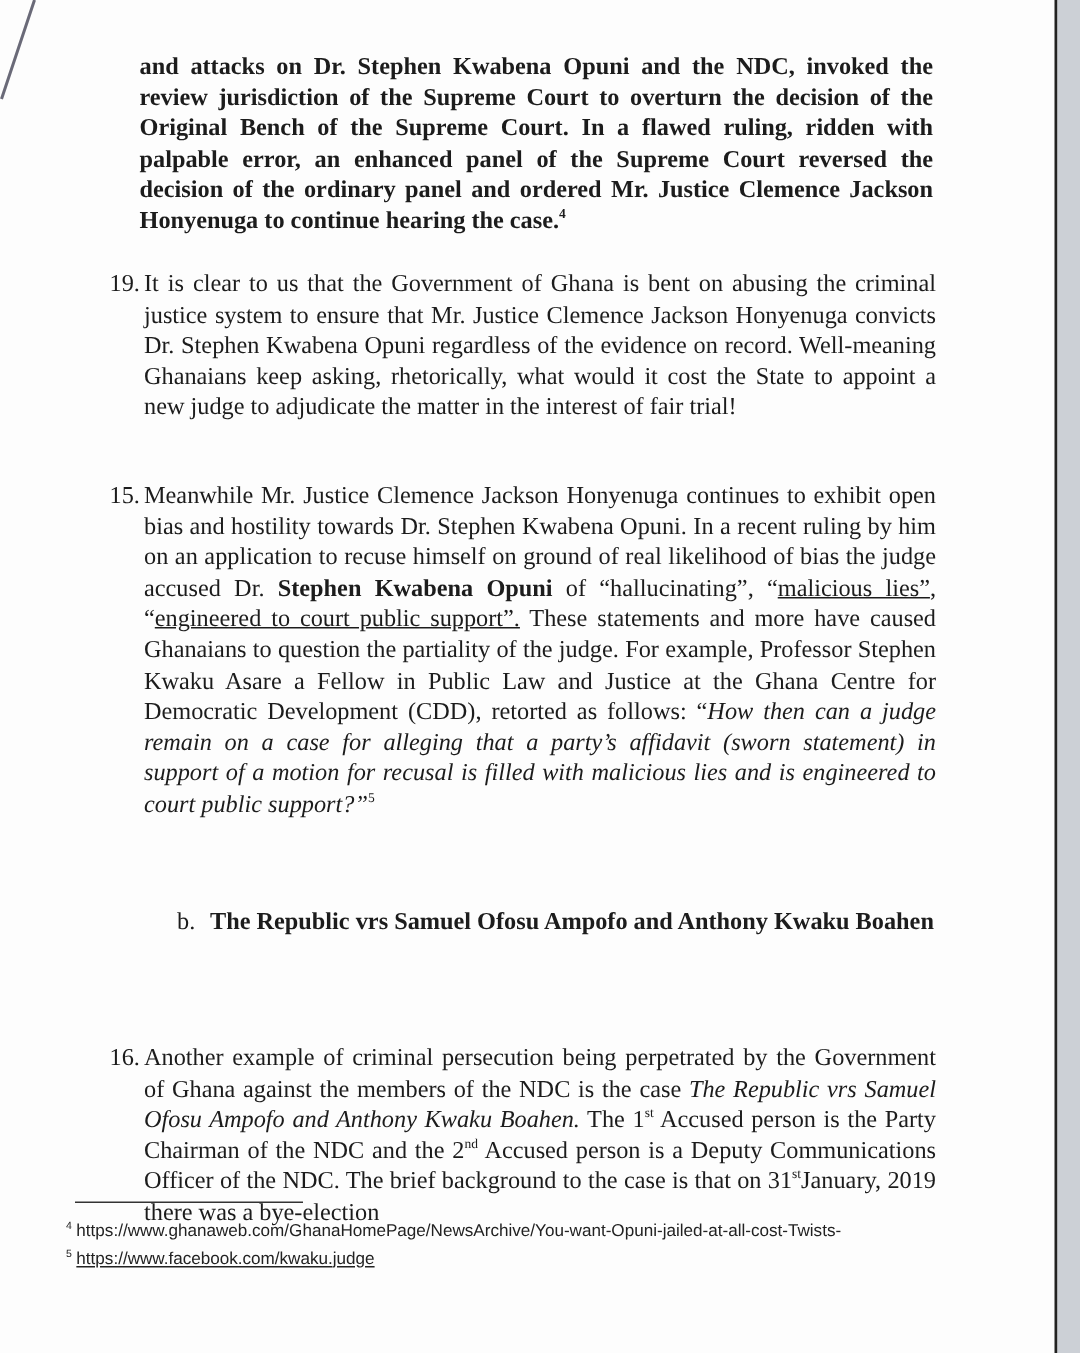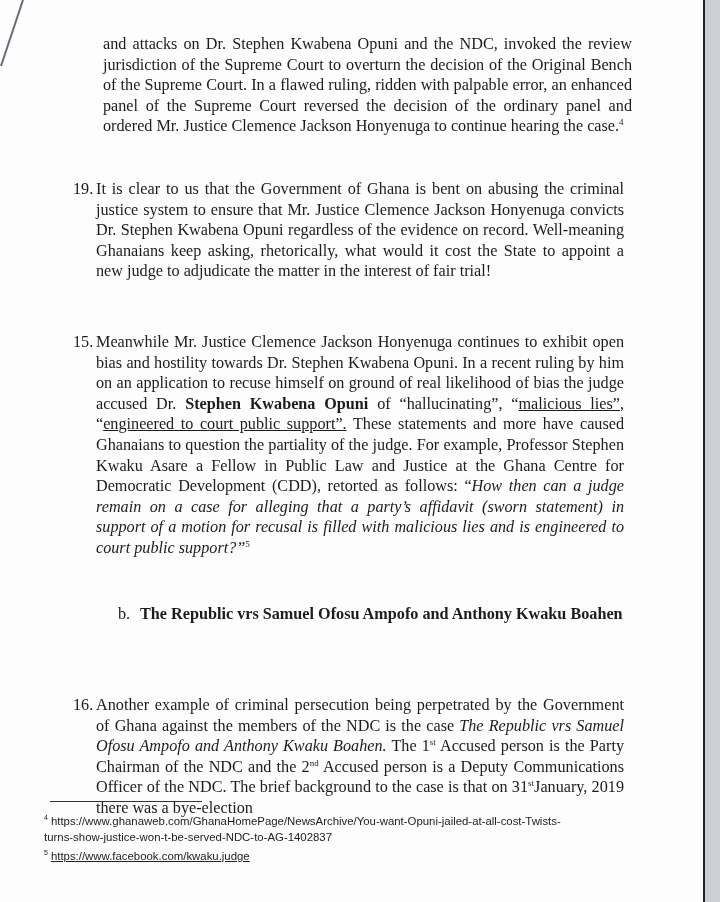--- a/index.html
+++ b/index.html
@@ -11,23 +11,23 @@
     }
     .page-edge { position: absolute; left: 703px; top: 0; width: 2px; height: 902px; background: #222; }
     .page-outside { position: absolute; left: 705px; top: 0; width: 15px; height: 902px; background: #ccd0d6; }
     .corner-line { position: absolute; left: 0; top: 0; }
     .para {
       position: absolute; left: 70px; width: 554px;
       font-size: 16.2px; line-height: 20.6px; text-align: justify;
     }
     .para .num { position: absolute; left: 3px; }
     .para .body { margin-left: 26px; display: block; }
-    .p-cont { left: 103px; width: 529px; top: 34px; }
+    .p-cont { left: 93px; width: 529px; top: 34px; font-weight: bold; }
     .p14 { top: 179px; }
-    .p15 { top: 332px; }
+    .p15 { top: 320px; }
     .p16 { top: 695px; }
     .heading {
       position: absolute; left: 118px; top: 603px; width: 506px;
       font-size: 16.2px; line-height: 22px; font-weight: bold;
     }
     .heading .hlabel { position: absolute; left: 0; font-weight: normal; }
     .heading .htext { display: block; margin-left: 22px; text-align: justify; }
     .u { text-decoration: underline; }
     sup { font-size: 9px; line-height: 0; vertical-align: super; }
     .fn-rule { position: absolute; left: 50px; top: 801px; width: 152px; height: 1px; background: #333; }
@@ -70,15 +70,14 @@
 
 <div class="para p16">
   <span class="num">16.</span>
   <span class="body"><span>Another example of criminal persecution being perpetrated by the Government of Ghana against the members of the NDC is the case </span><i>The Republic vrs Samuel Ofosu Ampofo and Anthony Kwaku Boahen.</i><span> The 1</span><sup>st</sup><span> Accused person is the Party Chairman of the NDC and the 2</span><sup>nd</sup><span> Accused person is a Deputy Communications Officer of the NDC.  The brief background to the case is that on 31</span><sup>st</sup><span>January, 2019 there was a bye-election</span></span>
 </div>
 
 <div class="fn-rule"></div>
 
 <div class="footnotes">
   <span class="fn-line"><span class="fn-mark">4</span><span>https://www.ghanaweb.com/GhanaHomePage/NewsArchive/You-want-Opuni-jailed-at-all-cost-Twists-</span></span>
-  <span class="fn-line"><span>turns-show-justice-won-t-be-served-NDC-to-AG-1402837</span></span>
   <span class="fn-line"><span class="fn-mark">5</span><span class="fn-link">https://www.facebook.com/kwaku.judge</span></span>
 </div>
 
 </body></html>

